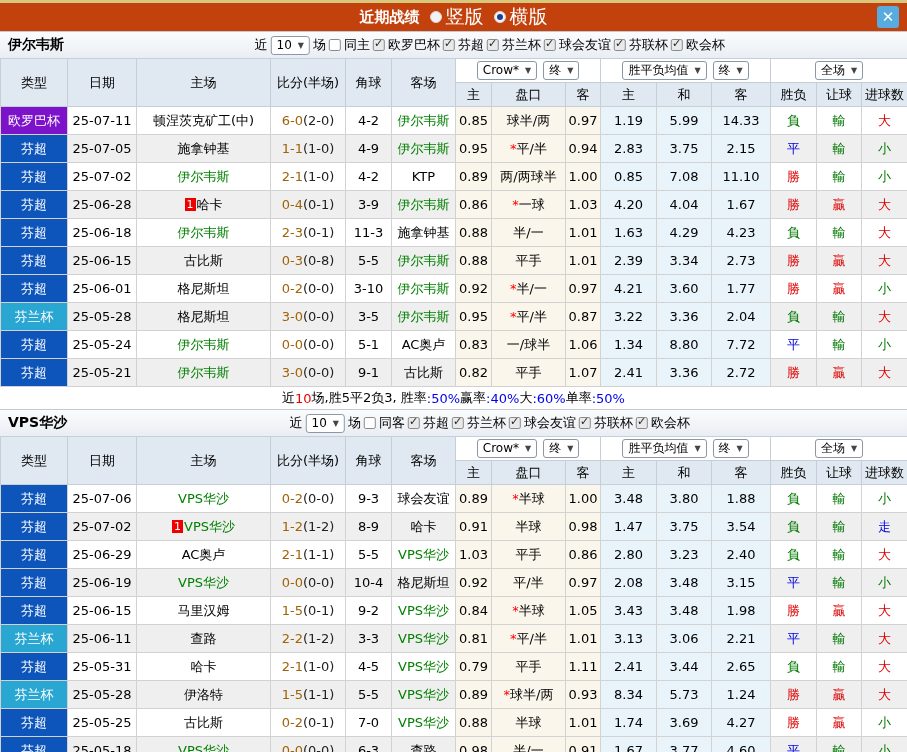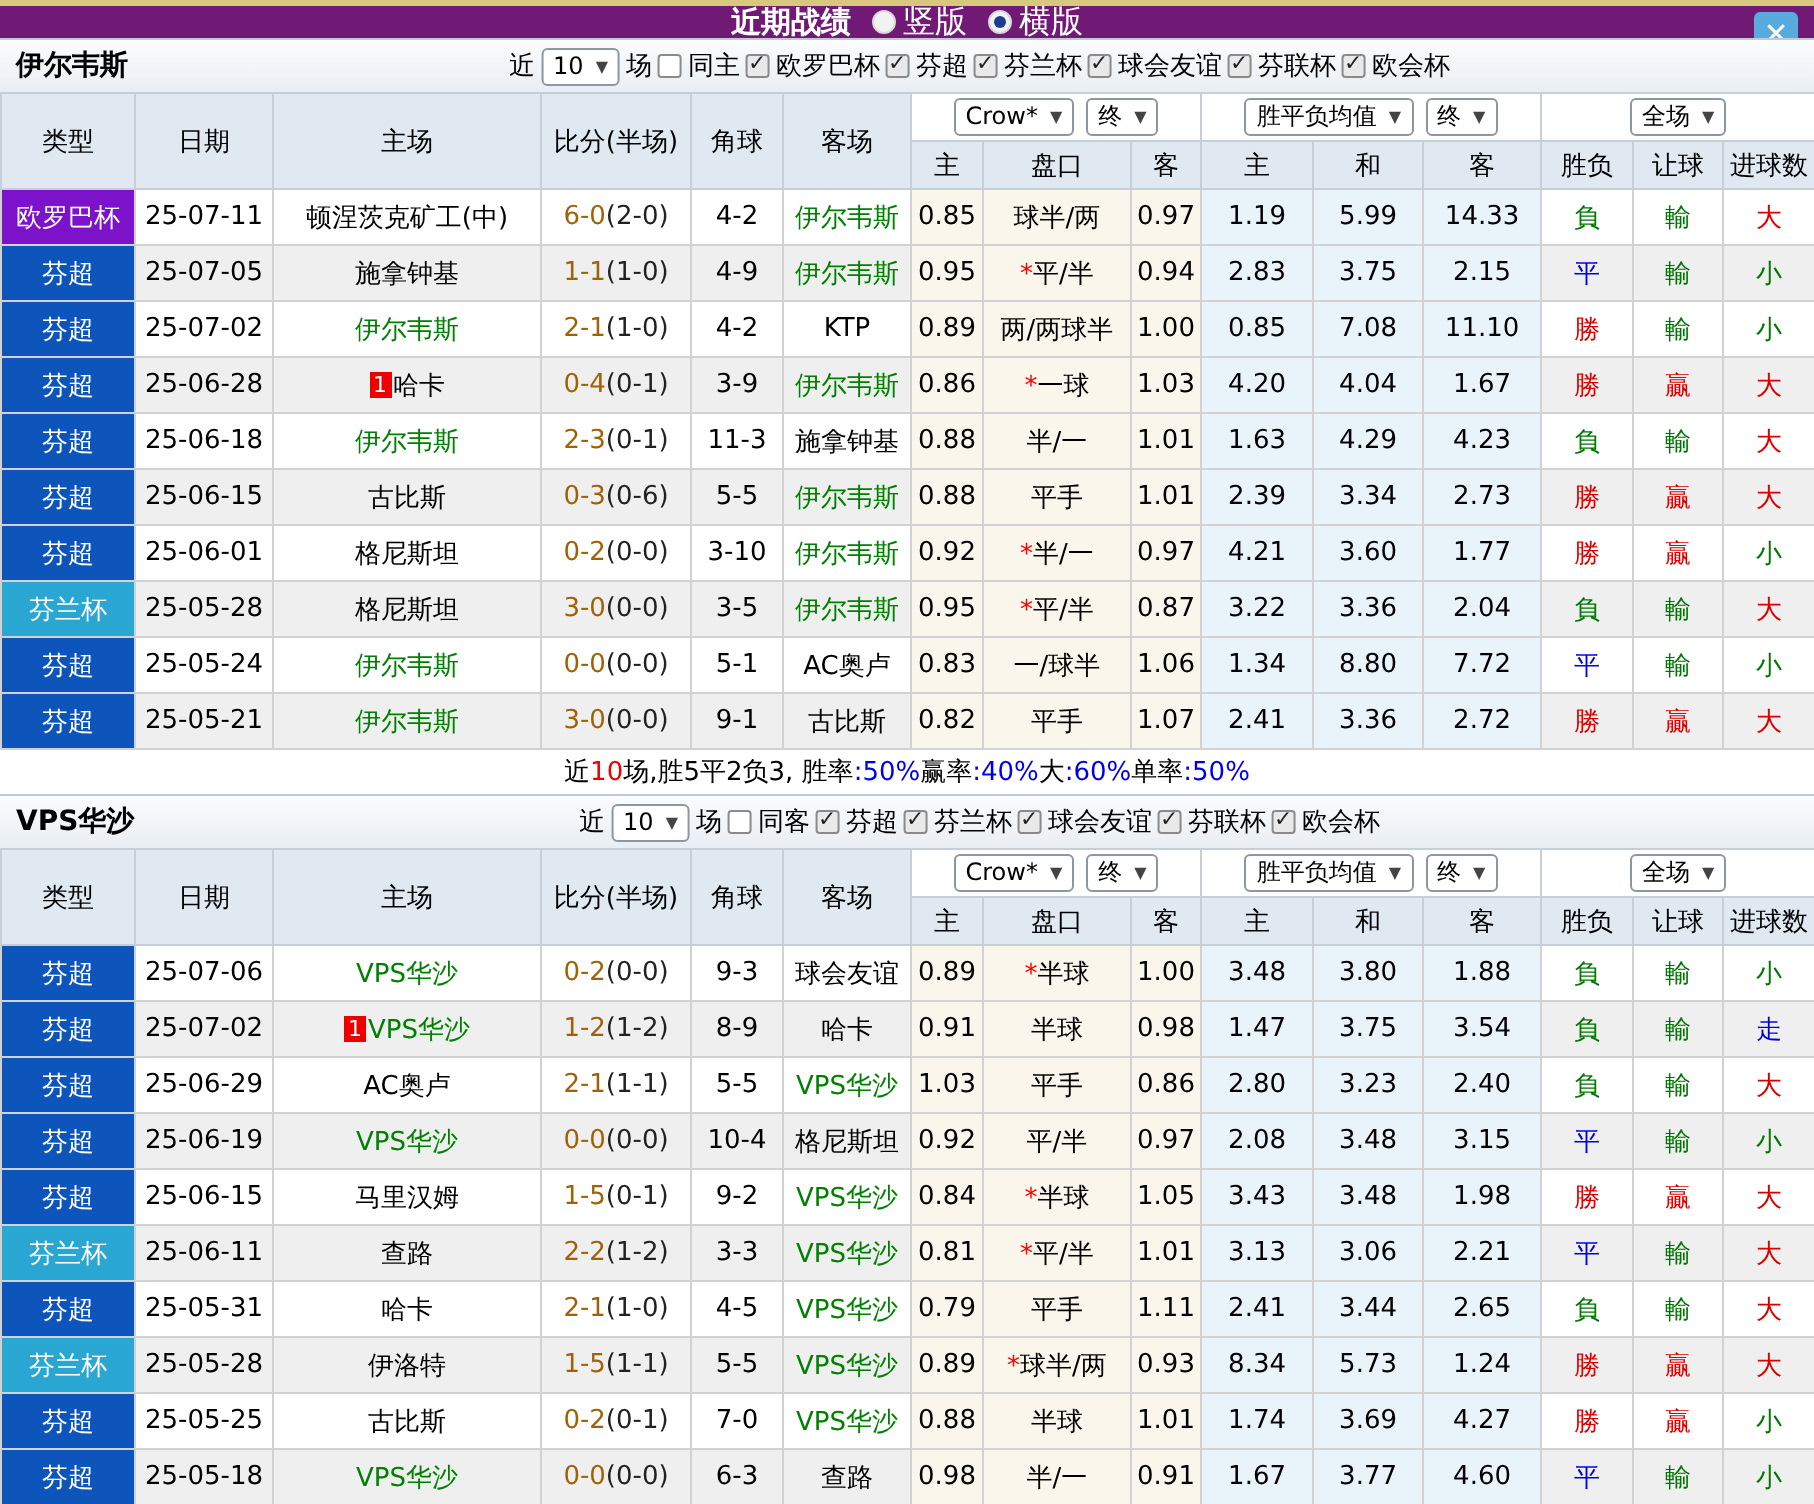--- a/index.html
+++ b/index.html
@@ -1,22 +1,22 @@
 <!DOCTYPE html>
 <html><head>
 <meta charset="utf-8">
 <style>
   html,body{margin:0;padding:0;background:#fff;}
   .app{width:907px;height:752px;font-family:"DejaVu Sans",sans-serif;font-size:13px;color:#000;
        overflow:hidden;background:#fff;position:relative;}
   .topstrip{height:3px;background:#d8c87e;}
-  .titlebar{height:16px;background:#701a75;display:flex;align-items:center;justify-content:center;
+  .titlebar{height:28px;background:#c2410c;display:flex;align-items:center;justify-content:center;
             position:relative;color:#fff;gap:10px;}
   .titlebar .ttl{font-weight:bold;font-size:15px;}
-  .radio-group{display:flex;align-items:center;gap:4px;font-size:16px;}
+  .radio-group{display:flex;align-items:center;gap:4px;font-size:19px;}
   .radio{width:12px;height:12px;border-radius:50%;background:#f2f2f2;border:1px solid #d8d8d8;
          display:inline-block;position:relative;box-sizing:border-box;}
   .radio.on::after{content:"";position:absolute;left:2px;top:2px;width:6px;height:6px;border-radius:50%;background:#1c3f94;}
   .close-btn{position:absolute;right:8px;top:3px;width:22px;height:22px;background:#58abdf;border-radius:3px;
              color:#fff;font-weight:bold;font-size:15px;line-height:22px;text-align:center;cursor:pointer;}
   .section-header{height:27px;position:relative;display:flex;align-items:center;
                   background:linear-gradient(#fbfcfd,#e9eef4);border-top:1px solid #c2c9d0;box-sizing:border-box;}
   .section-header .team{position:absolute;left:8px;font-weight:bold;font-size:14px;}
   .filters{position:absolute;left:54%;transform:translateX(-50%);display:flex;align-items:center;gap:3px;white-space:nowrap;}
   .cb{width:12px;height:12px;border:1px solid #8a8a8a;border-radius:2px;background:#fff;display:inline-block;
@@ -246,21 +246,21 @@
             <td class="avg">4.29</td>
             <td class="avg">4.23</td>
             <td class="plain res-green">負</td>
             <td class="plain res-green">輸</td>
             <td class="plain res-red">大</td>
           </tr>
           <tr>
             <td class="type" style="background: rgb(13, 85, 187);">芬超</td>
             <td class="plain">25-06-15</td>
             <td class="plain"><span>古比斯</span></td>
-            <td class="plain"><span class="ft">0-3</span><span class="ht">(0-6)</span></td>
+            <td class="plain"><span class="ft">0-3</span><span class="ht">(0-8)</span></td>
             <td class="plain">5-5</td>
             <td class="plain"><span class="green-team">伊尔韦斯</span></td>
             <td class="crown">0.88</td>
             <td class="crown"><span>平手</span></td>
             <td class="crown">1.01</td>
             <td class="avg">2.39</td>
             <td class="avg">3.34</td>
             <td class="avg">2.73</td>
             <td class="plain res-red">勝</td>
             <td class="plain res-red">贏</td>

